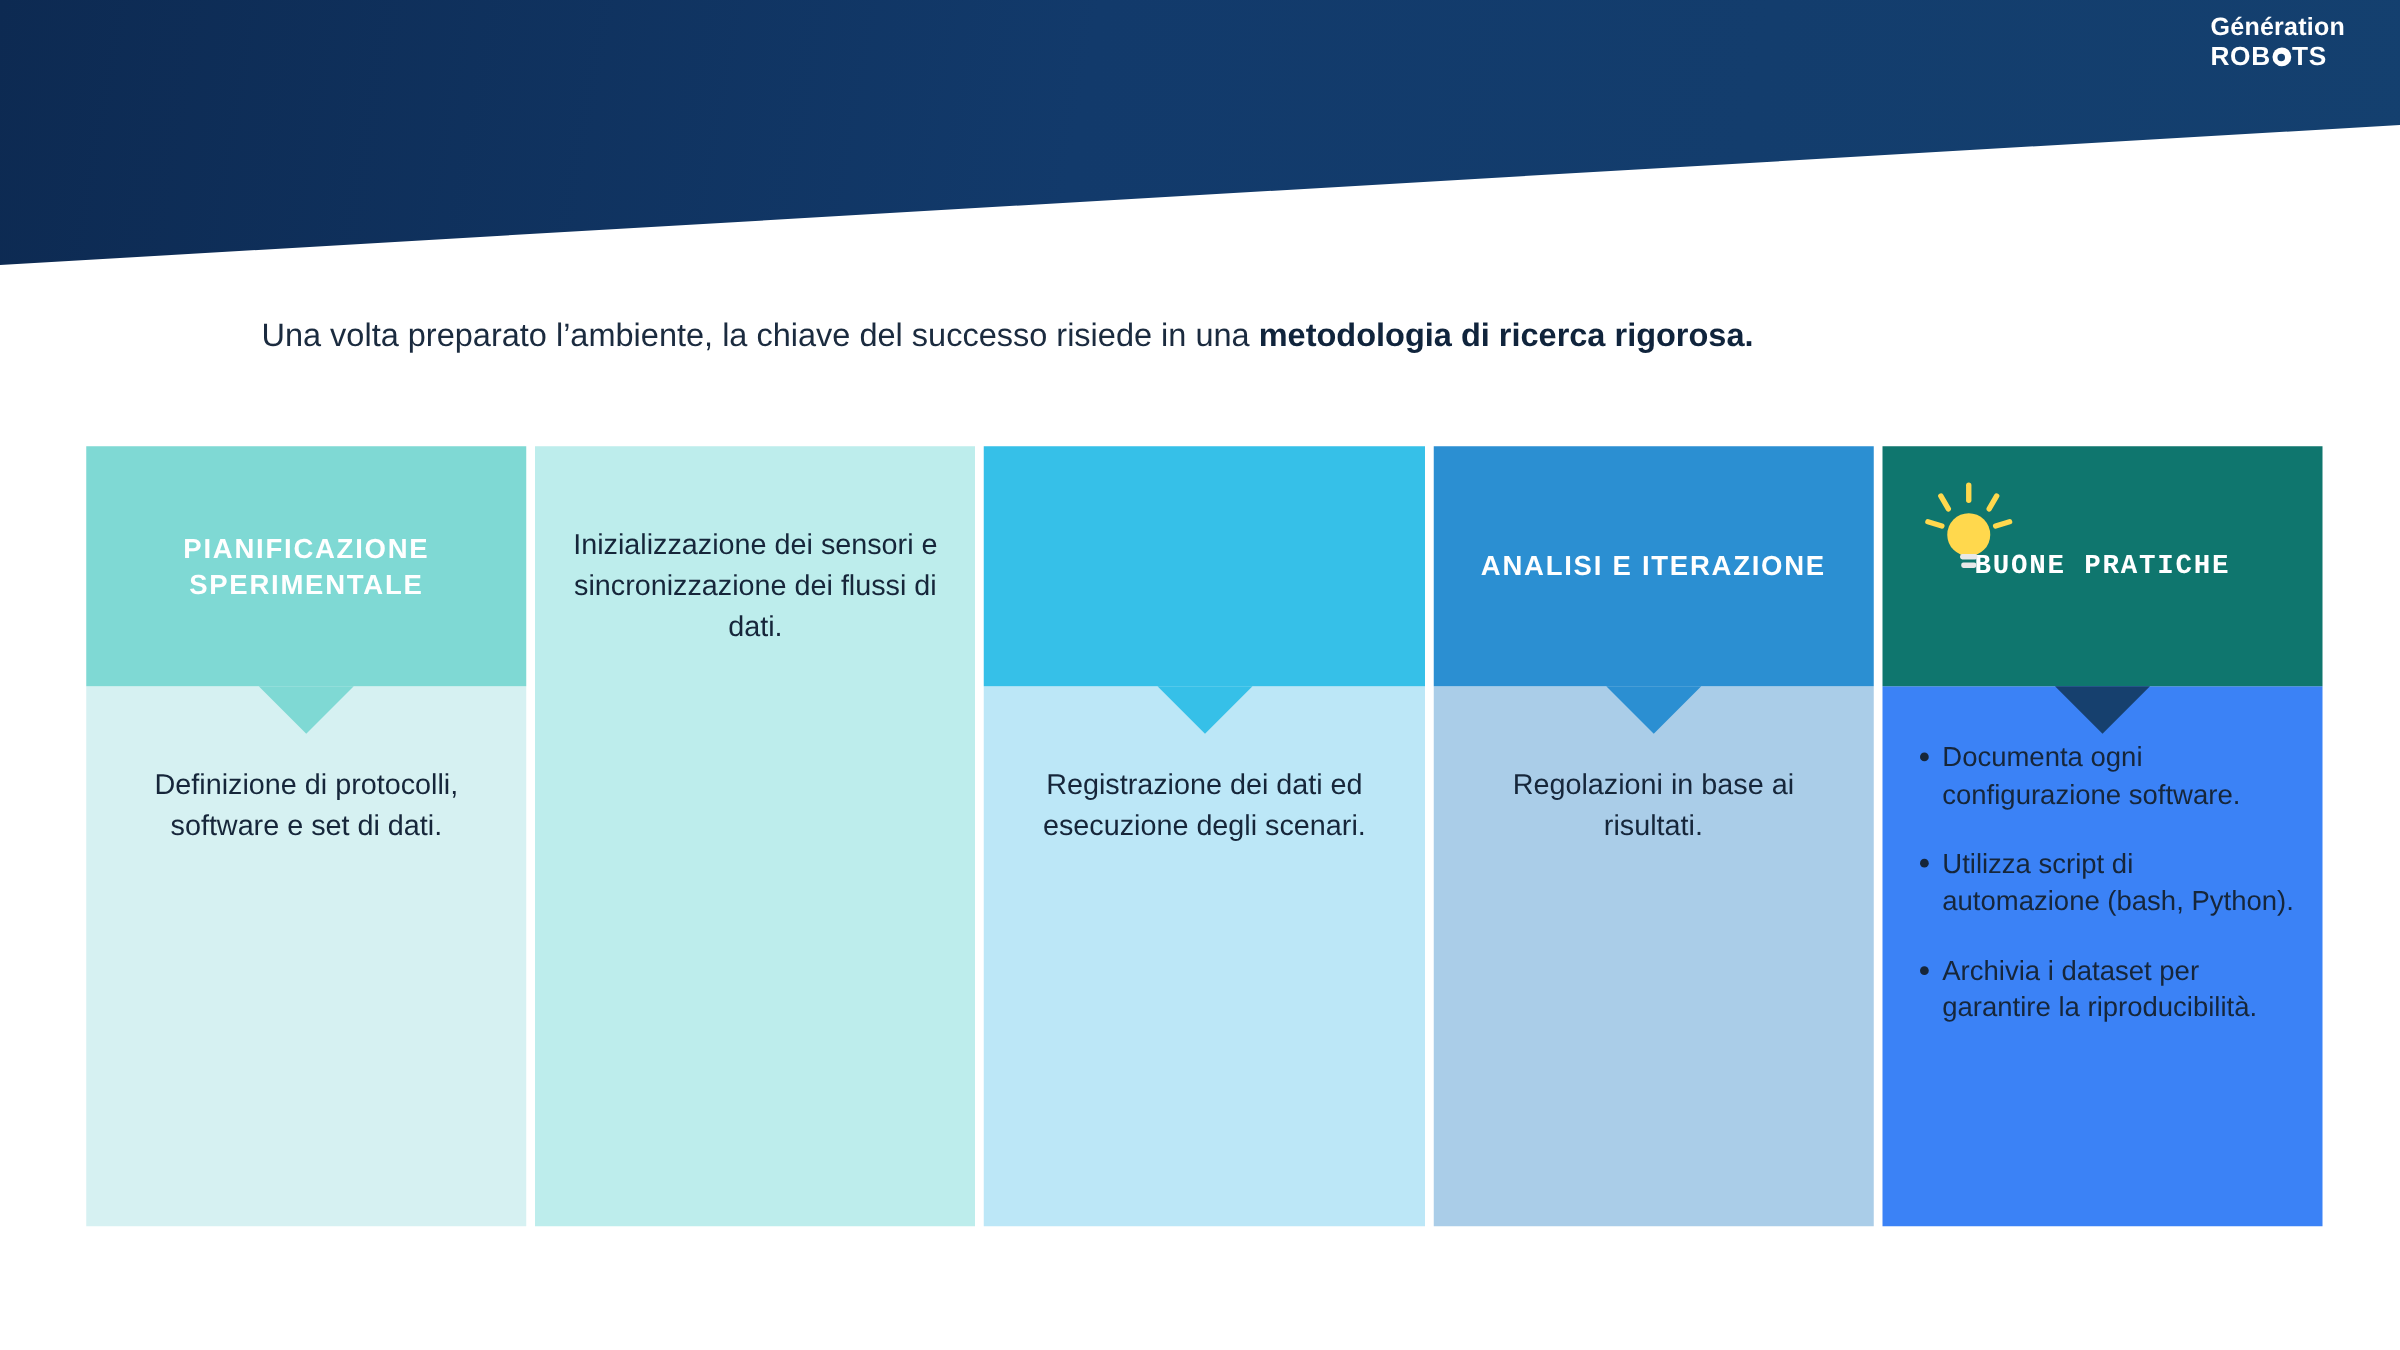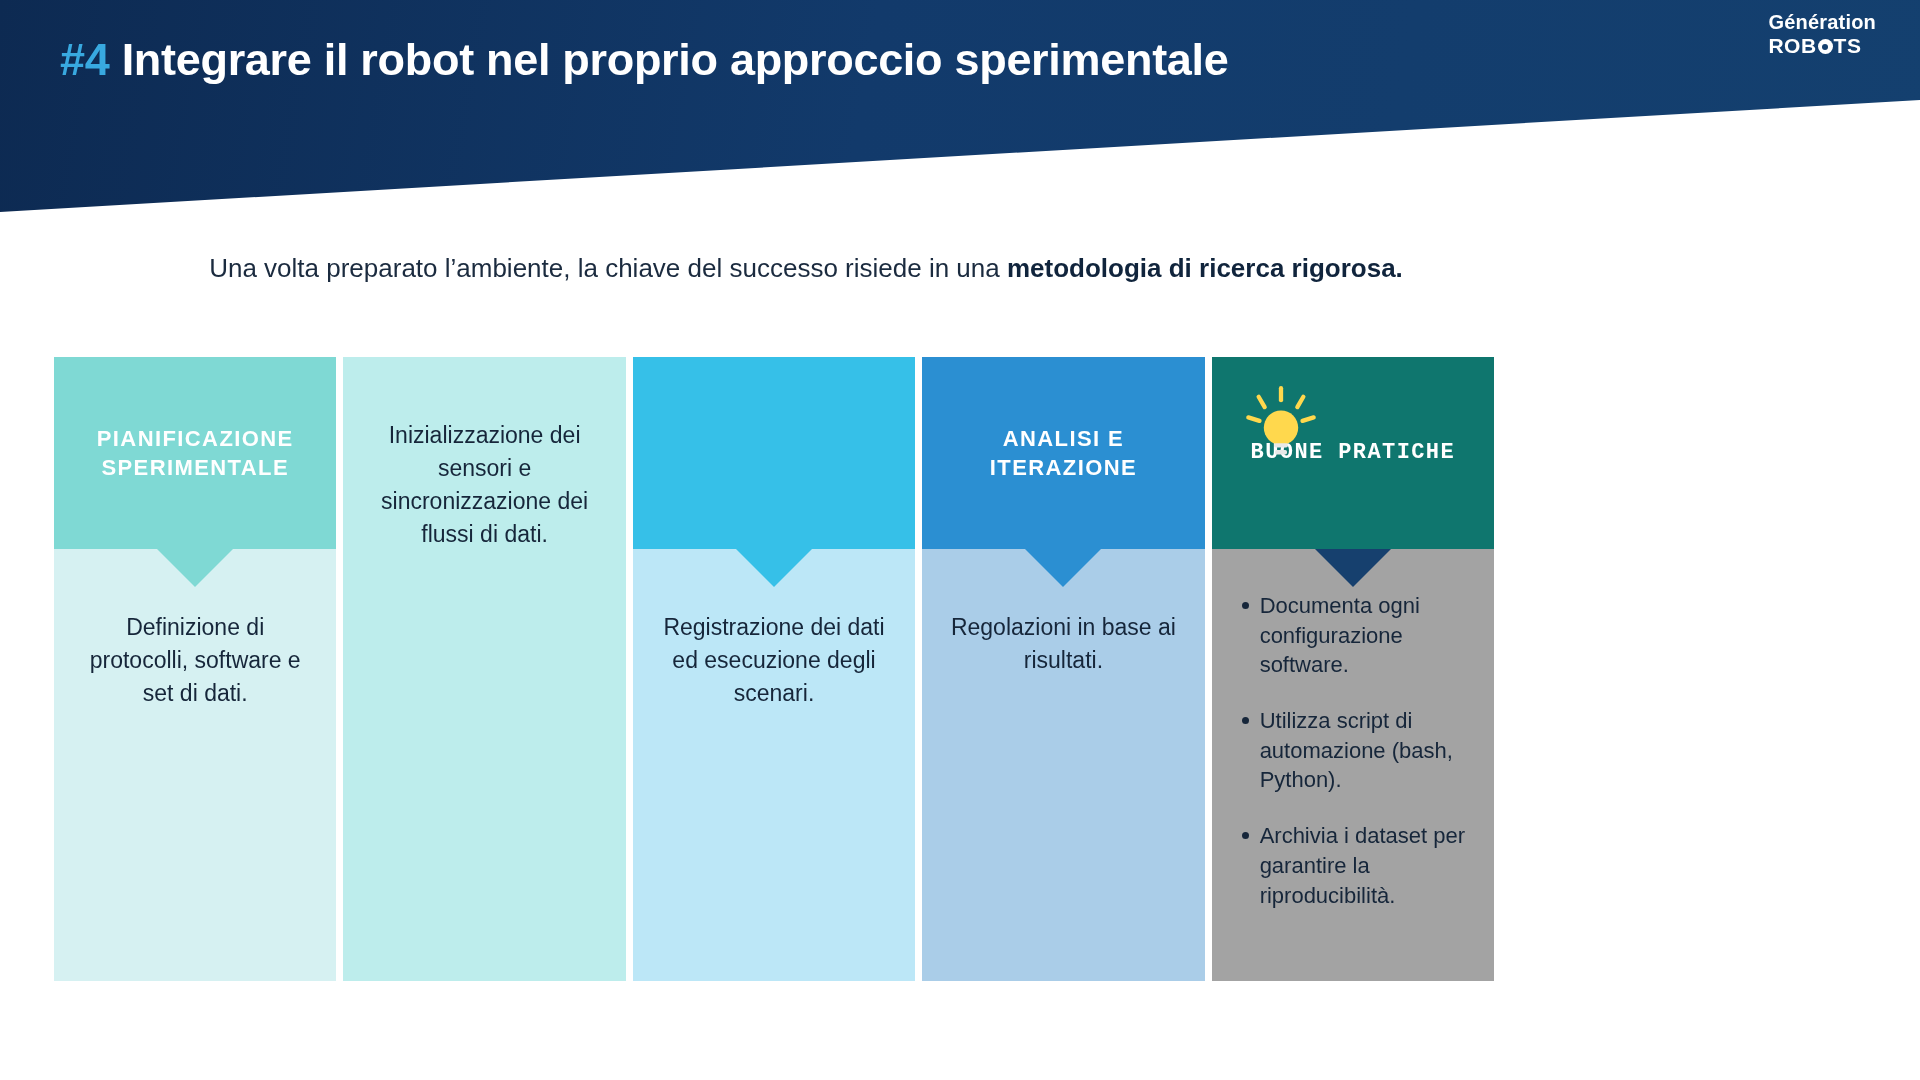--- a/index.html
+++ b/index.html
@@ -94,23 +94,23 @@
     color: #1b2b3f;
   }
   .intro b {
     font-weight: bold;
     color: #10243c;
   }
 
   
   .columns {
     position: absolute;
-    left: 54px;
+    left: 69px;
     top: 357px;
-    width: 1440px;
+    width: 1789px;
     display: flex;
     gap: 7px;
   }
   .col {
     flex: 1 1 0;
     display: flex;
     flex-direction: column;
     min-width: 0;
   }
   .col-head {
@@ -185,24 +185,20 @@
     top: 26px;
     width: 86px;
     height: 86px;
   }
 </style>
 </head>
 <body>
 
 <div class="header">
   <div class="header-bg"></div>
-  <div class="header-title">
-    <span class="hash">#4</span>
-    <span>Integrare il robot nel proprio approccio sperimentale</span>
-  </div>
   <div class="logo">
     <div class="logo-top">Génération</div>
     <div class="logo-bottom">
       <span>ROB</span><span class="logo-dot"></span><span>TS</span>
     </div>
   </div>
 </div>
 
 <div class="intro">
   <span>Una volta preparato l’ambiente, la chiave del successo risiede in una </span><b>metodologia di ricerca rigorosa.</b>
@@ -250,21 +246,21 @@
               <line x1="12" y1="40" x2="25" y2="44"></line>
               <line x1="88" y1="40" x2="75" y2="44"></line>
             </g>
             <circle cx="50" cy="52" r="20" fill="#FFD84D"></circle>
             <rect x="42" y="70" width="16" height="5" rx="2" fill="#E8E8E8"></rect>
             <rect x="43" y="78" width="14" height="5" rx="2" fill="#E8E8E8"></rect>
           </svg></div>
         <div class="col-head-text">BUONE PRATICHE</div>
         <div class="arrow" style="border-top-color: rgb(22, 64, 110);"></div>
       </div>
-      <div class="col-body list" style="background: #a3a3a3;">
+      <div class="col-body list" style="background: #3b82f6;">
         <ul>
           <li>Documenta ogni configurazione software.</li>
           <li>Utilizza script di automazione (bash, Python).</li>
           <li>Archivia i dataset per garantire la riproducibilità.</li>
         </ul>
       </div>
     </div>
   </div>
 
 </body></html>

